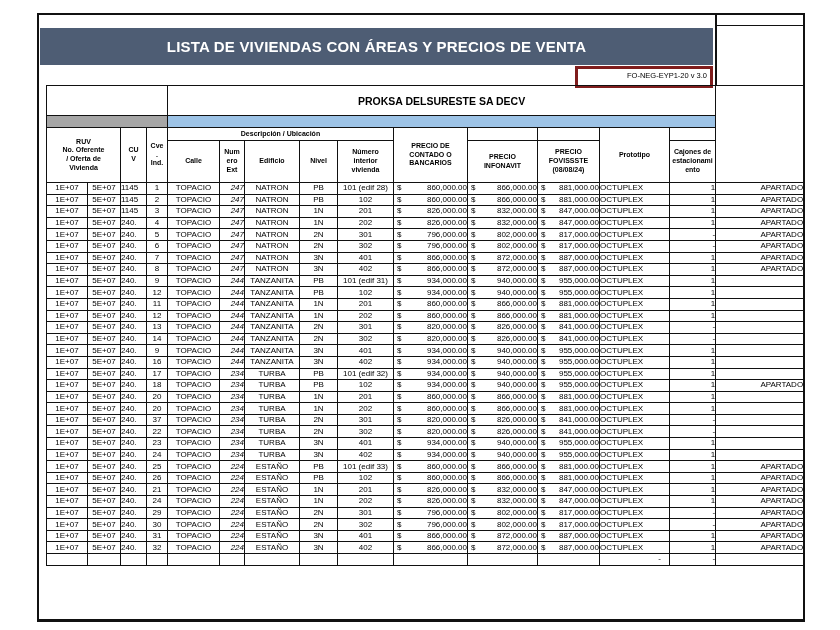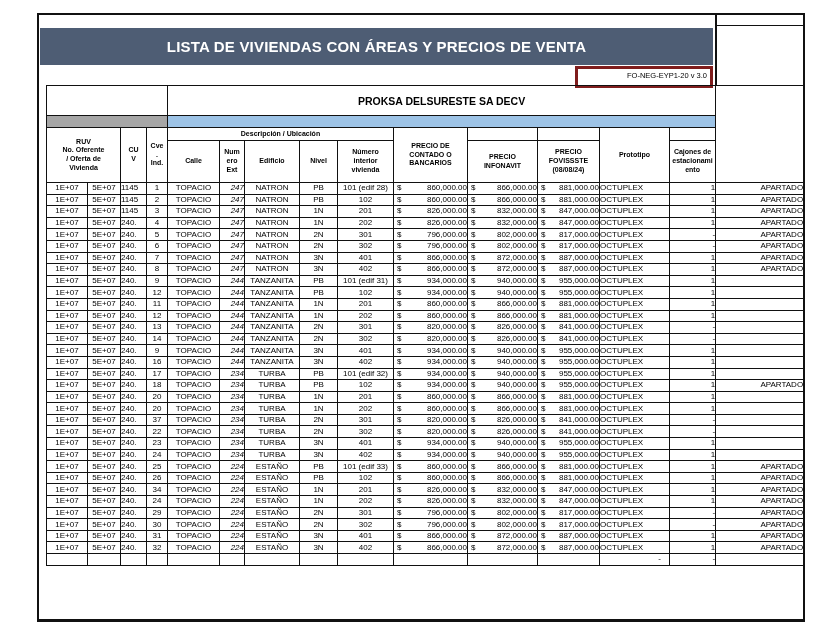--- a/index.html
+++ b/index.html
@@ -565,21 +565,21 @@
         <td class="c10"><span class="cur">$</span><span>866,000.00</span></td>
         <td class="c11"><span class="cur">$</span><span>881,000.00</span></td>
         <td class="c12">OCTUPLEX</td>
         <td class="c13">1</td>
         <td class="c14">APARTADO</td>
       </tr>
       <tr class="data">
         <td class="c0">1E+07</td>
         <td class="c1">5E+07</td>
         <td class="c2">240.</td>
-        <td class="c3">34</td>
+        <td class="c3">21</td>
         <td class="c4">TOPACIO</td>
         <td class="c5">224</td>
         <td class="c6">ESTAÑO</td>
         <td class="c7">1N</td>
         <td class="c8">201</td>
         <td class="c9"><span class="cur">$</span><span>826,000.00</span></td>
         <td class="c10"><span class="cur">$</span><span>832,000.00</span></td>
         <td class="c11"><span class="cur">$</span><span>847,000.00</span></td>
         <td class="c12">OCTUPLEX</td>
         <td class="c13">1</td>

